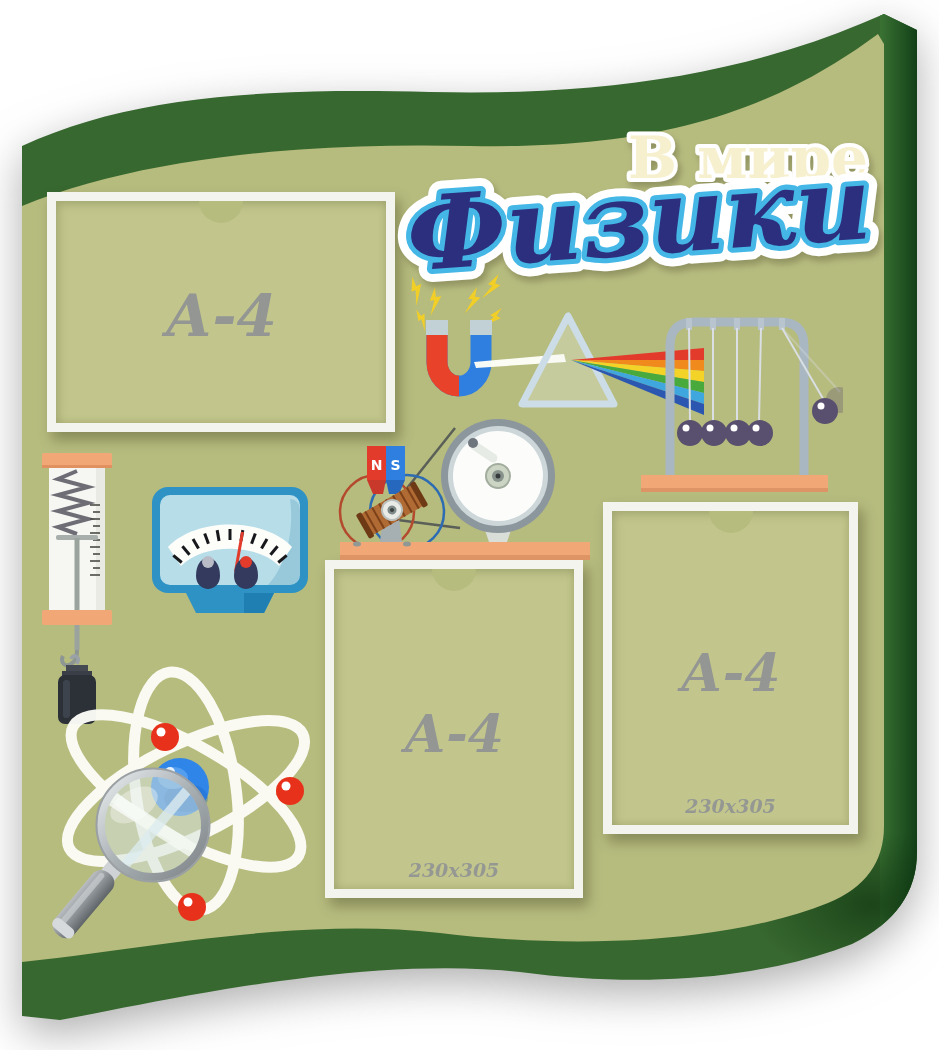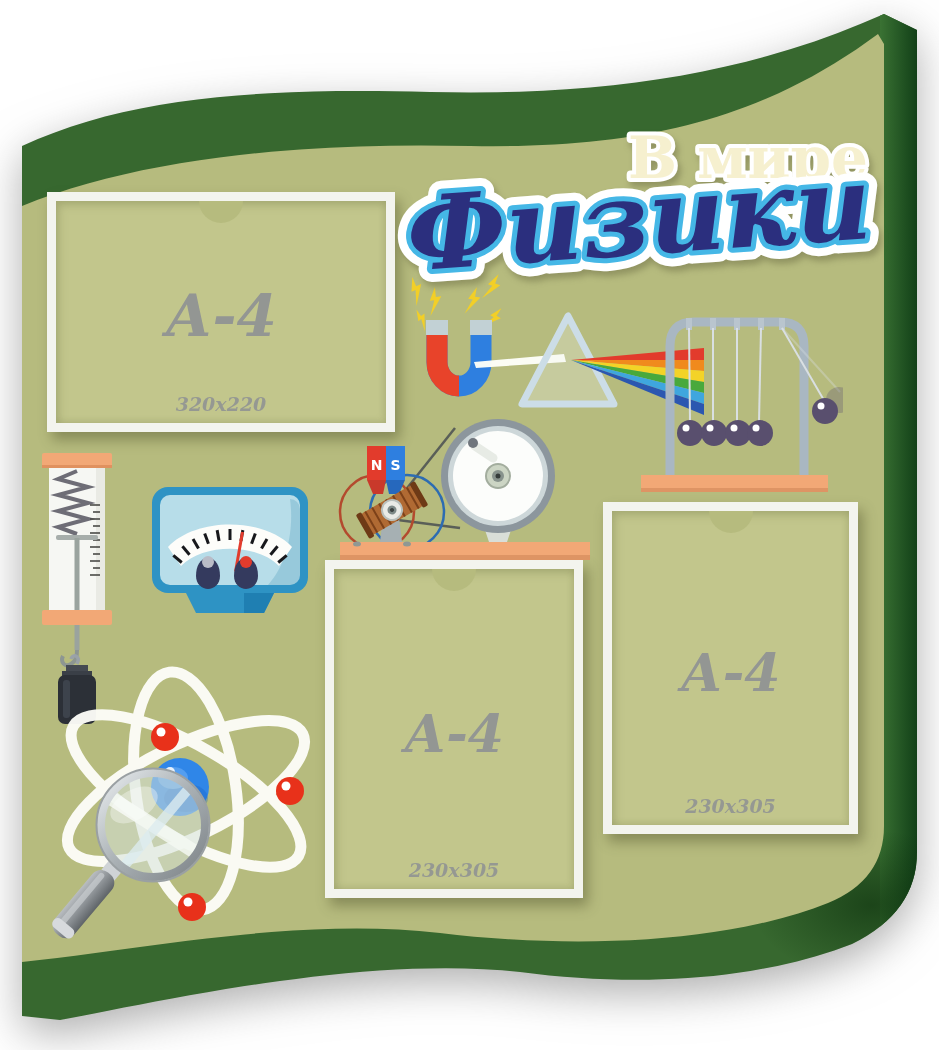--- a/index.html
+++ b/index.html
@@ -49,21 +49,20 @@
     <rect x="880" y="0" width="37" height="960" fill="url(#stripGrad)" clip-path="url(#boardClip)"></rect>
     <ellipse cx="872" cy="905" rx="120" ry="75" fill="url(#curlGrad)" clip-path="url(#boardClip)"></ellipse>
     <path d="M22,206 C140,158 300,142 470,146 C640,149 762,120 878,34 L884,44 L884,826
              Q884,880 828,903 C730,942 580,950 440,933 C300,917 150,948 22,962 Z" fill="#b6bb7e"></path>
   </svg>
 
   <div class="pocket" style="left:47px;top:192px;width:348px;height:240px;">
     <div class="pocket-inner">
       <div class="notch"></div>
       <div class="a4 a4-big">А-4</div>
-      <div class="psize">320x220</div>
     </div>
   </div>
 
   <div class="pocket" style="left:325px;top:560px;width:258px;height:338px;">
     <div class="pocket-inner">
       <div class="notch"></div>
       <div class="a4 a4-mid">А-4</div>
       <div class="psize">230x305</div>
     </div>
   </div>

